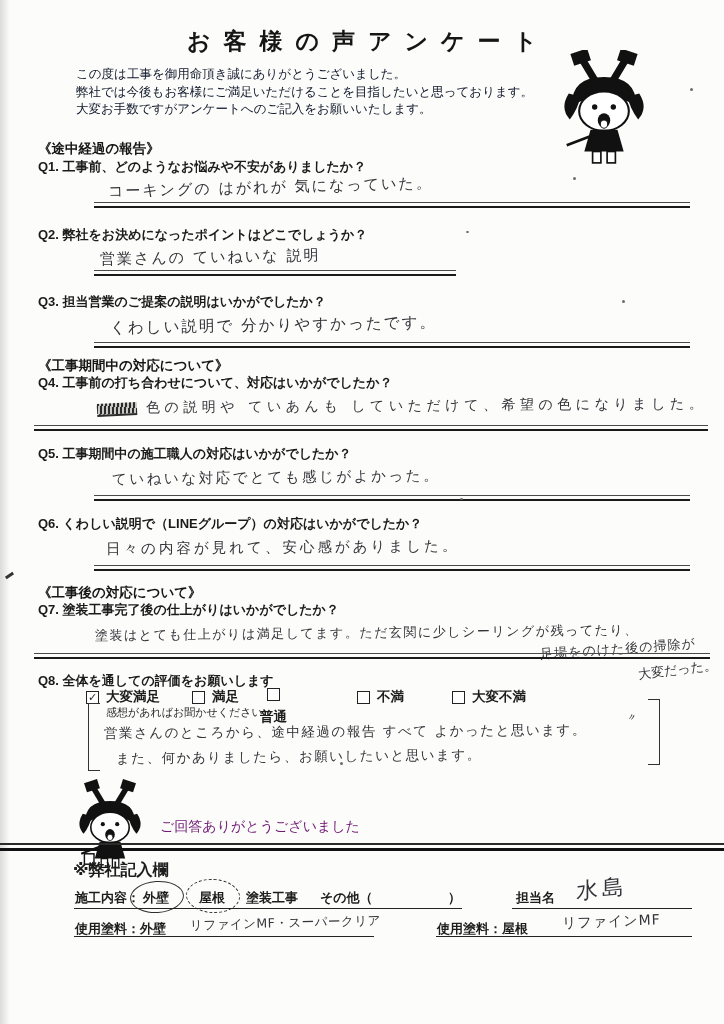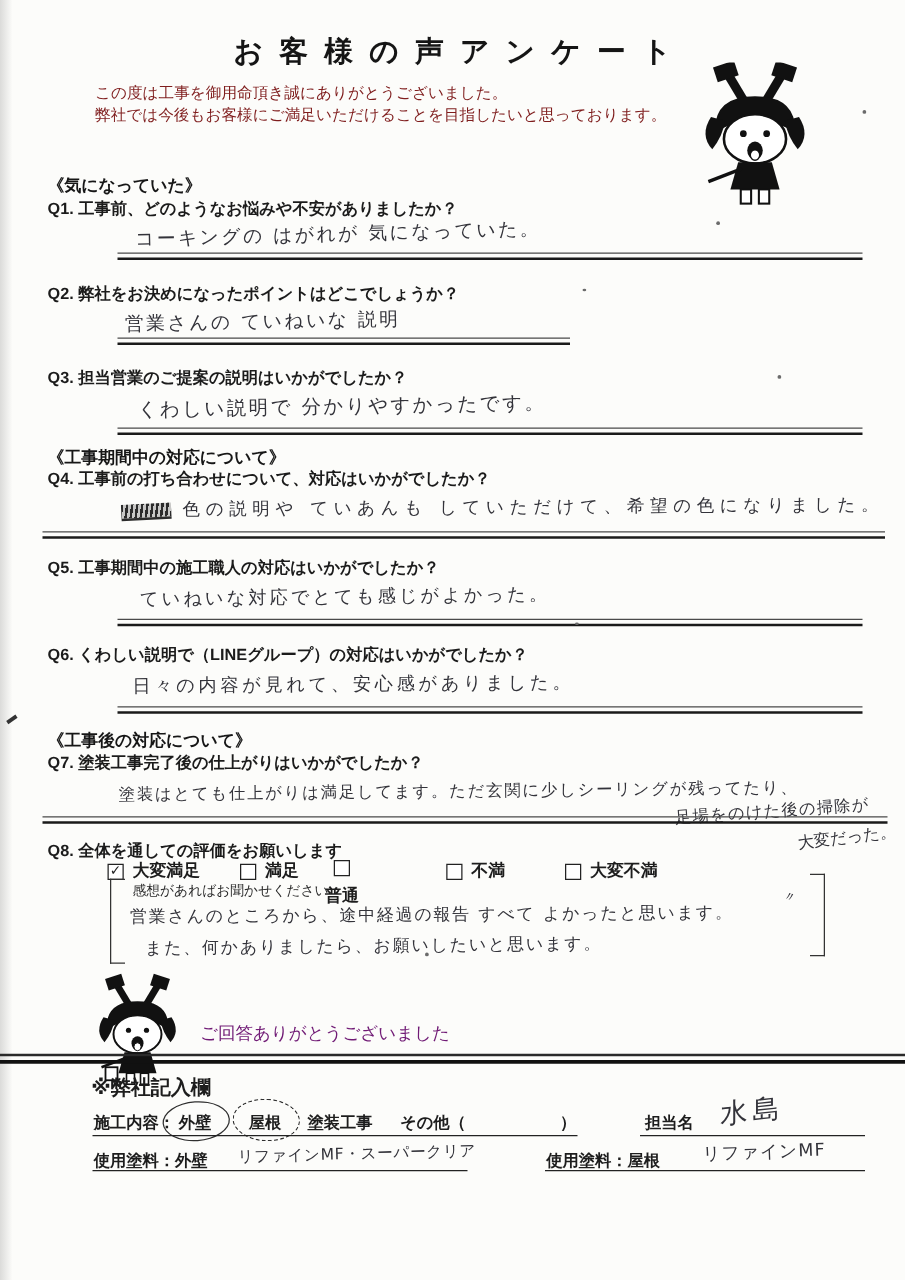--- a/index.html
+++ b/index.html
@@ -7,21 +7,21 @@
     position:relative;width:724px;height:1024px;margin:0 auto;
     background:#fcfcfa;overflow:hidden;
     font-family:"Liberation Sans","DejaVu Sans",sans-serif;
     color:#1d1d1d;
   }
   .page::before{content:"";position:absolute;left:0;top:0;bottom:0;width:10px;
     background:linear-gradient(90deg,rgba(120,120,120,.25),rgba(120,120,120,0));pointer-events:none;}
   .abs{position:absolute;white-space:nowrap;}
   .title{left:0;top:26px;width:724px;text-align:center;font-size:23px;font-weight:bold;
     letter-spacing:13px;text-indent:13px;color:#151515;}
-  .intro{left:76px;top:66px;font-size:12.5px;line-height:17.5px;white-space:nowrap;color:#7f1d1d;}
+  .intro{left:76px;top:66px;font-size:12.5px;line-height:17.5px;white-space:nowrap;color:#0f172a;}
   .sect{font-weight:bold;font-size:13.5px;color:#161616;}
   .qlabel{font-weight:bold;font-size:13px;color:#1b1b1b;}
   .hand{font-family:"DejaVu Sans",sans-serif;color:#33333a;}
   .rule{position:absolute;height:3px;border-top:1px solid #4a4a4a;border-bottom:2px solid #1a1a1a;}
   .thickrule{position:absolute;height:3px;border-top:2px solid #2a2a2a;border-bottom:3px solid #111;}
   .uline{position:absolute;height:0;border-bottom:1.6px solid #222;}
   .opt{position:absolute;display:flex;align-items:center;gap:7px;}
   .cb{width:13px;height:13px;border:1.7px solid #222;display:inline-flex;
       align-items:center;justify-content:center;font-size:11px;line-height:1;
       color:#222;background:#fff;box-sizing:border-box;}
@@ -39,20 +39,21 @@
 </style>
 </head>
 <body>
 
 <div class="page">
 
   <div class="abs title">お客様の声アンケート</div>
   <div class="abs intro">
     <div>この度は工事を御用命頂き誠にありがとうございました。</div>
     <div>弊社では今後もお客様にご満足いただけることを目指したいと思っております。</div>
+    <div>大変お手数ですがアンケートへのご記入をお願いいたします。</div>
   </div>
 
   <svg class="abs" style="left:552px;top:50px;" width="104" height="116" viewBox="0 0 100 112">
     <defs>
       <g id="mascot-shape">
         <line x1="50" y1="44" x2="29" y2="9" stroke="#111" stroke-width="7"></line>
         <line x1="50" y1="44" x2="71" y2="9" stroke="#111" stroke-width="7"></line>
         <rect x="19" y="1" width="17" height="12" fill="#111" transform="rotate(-18 27 7)"></rect>
         <rect x="64" y="1" width="17" height="12" fill="#111" transform="rotate(18 73 7)"></rect>
         <path d="M19 54 Q18 26 50 26 Q82 26 81 54 Q66 45 50 45 Q34 45 19 54 Z" fill="#111"></path>
@@ -65,21 +66,21 @@
         <ellipse cx="50" cy="71.5" rx="3.6" ry="4" fill="#fff" stroke="#111" stroke-width="1"></ellipse>
         <path d="M37 77 L63 77 L69 98 L31 98 Z" fill="#111"></path>
         <line x1="14" y1="92" x2="40" y2="82" stroke="#111" stroke-width="2.6"></line>
         <rect x="39" y="98" width="8" height="11" fill="#fff" stroke="#111" stroke-width="1.6"></rect>
         <rect x="53" y="98" width="8" height="11" fill="#fff" stroke="#111" stroke-width="1.6"></rect>
       </g>
     </defs>
     <use href="#mascot-shape"></use>
   </svg>
 
-  <div class="abs sect" style="left:38px;top:140px;">《気になっていた》</div>
+  <div class="abs sect" style="left:38px;top:140px;">《途中経過の報告》</div>
 
   <div class="abs qlabel" style="left:38px;top:158px;">Q1. 工事前、どのようなお悩みや不安がありましたか？</div>
   <div class="abs hand" style="left:108px;top:178px;font-size:15px;letter-spacing:2px;transform:rotate(-1.5deg);">コーキングの はがれが 気になっていた。</div>
   <div class="rule" style="left:94px;top:202px;width:596px;"></div>
 
   <div class="abs qlabel" style="left:38px;top:226px;">Q2. 弊社をお決めになったポイントはどこでしょうか？</div>
   <div class="abs hand" style="left:100px;top:248px;font-size:15px;letter-spacing:2px;transform:rotate(-1deg);">営業さんの ていねいな 説明</div>
   <div class="rule" style="left:94px;top:270px;width:362px;"></div>
 
   <div class="abs qlabel" style="left:38px;top:293px;">Q3. 担当営業のご提案の説明はいかがでしたか？</div>

